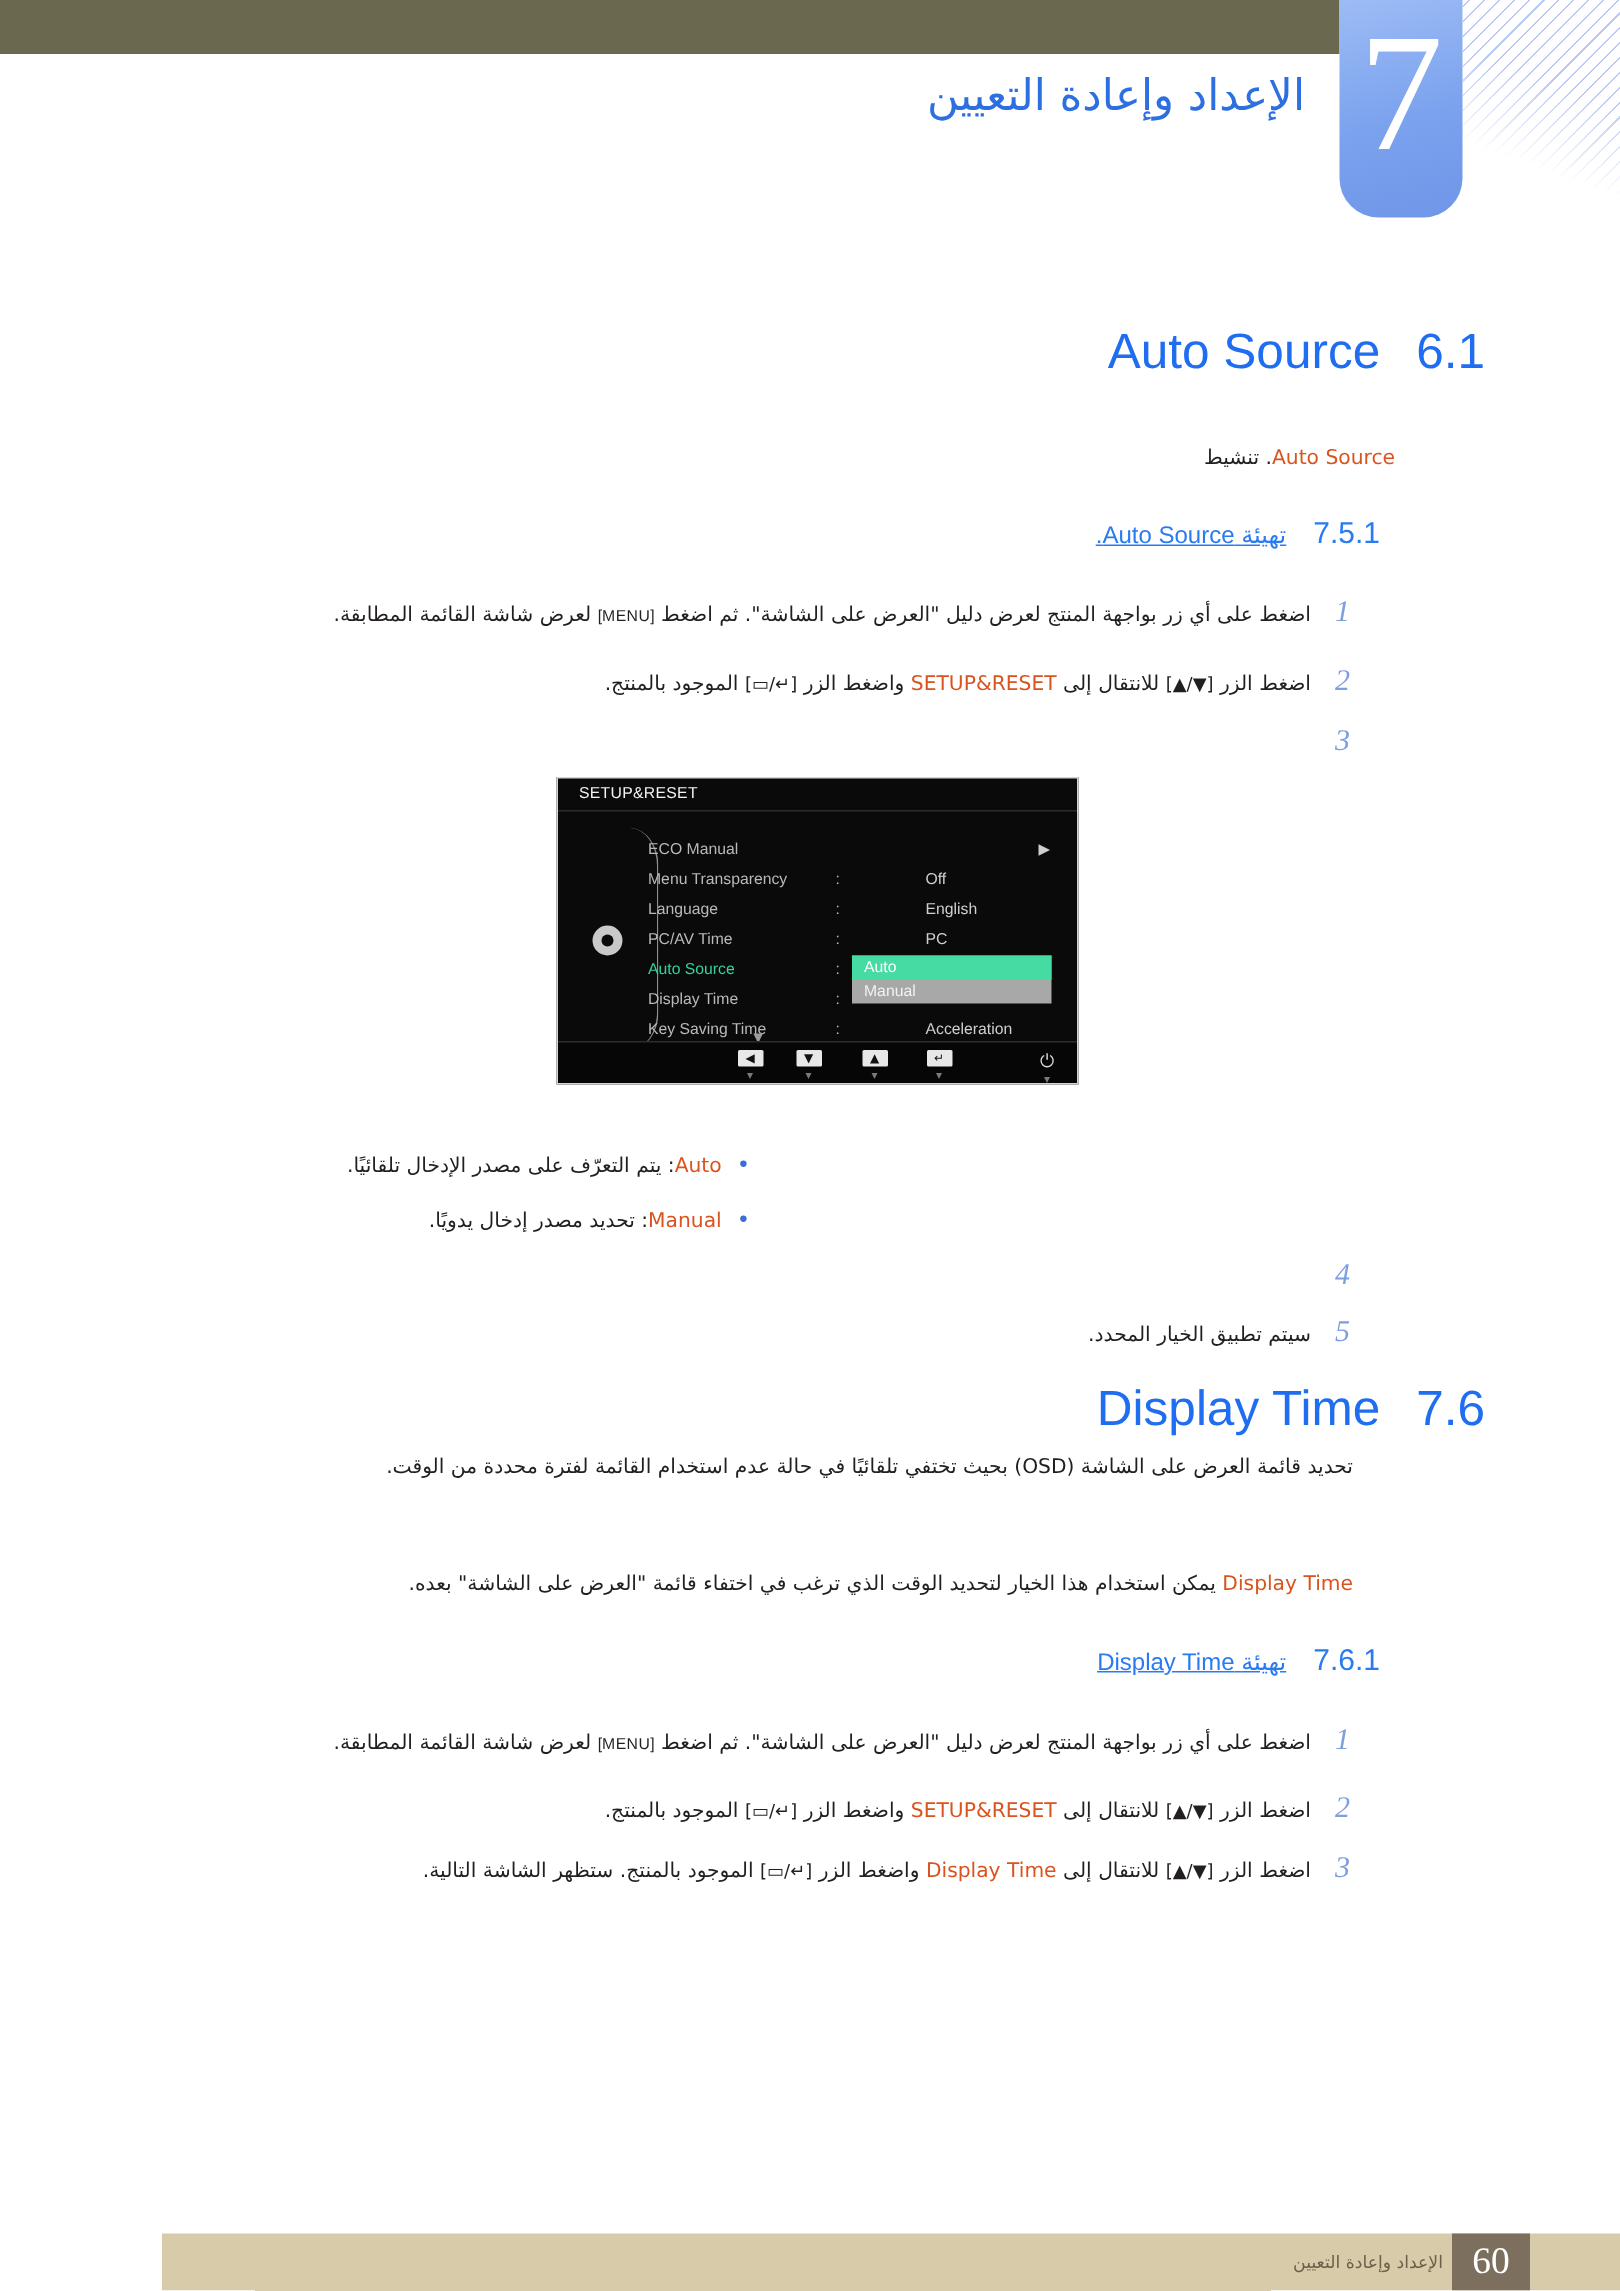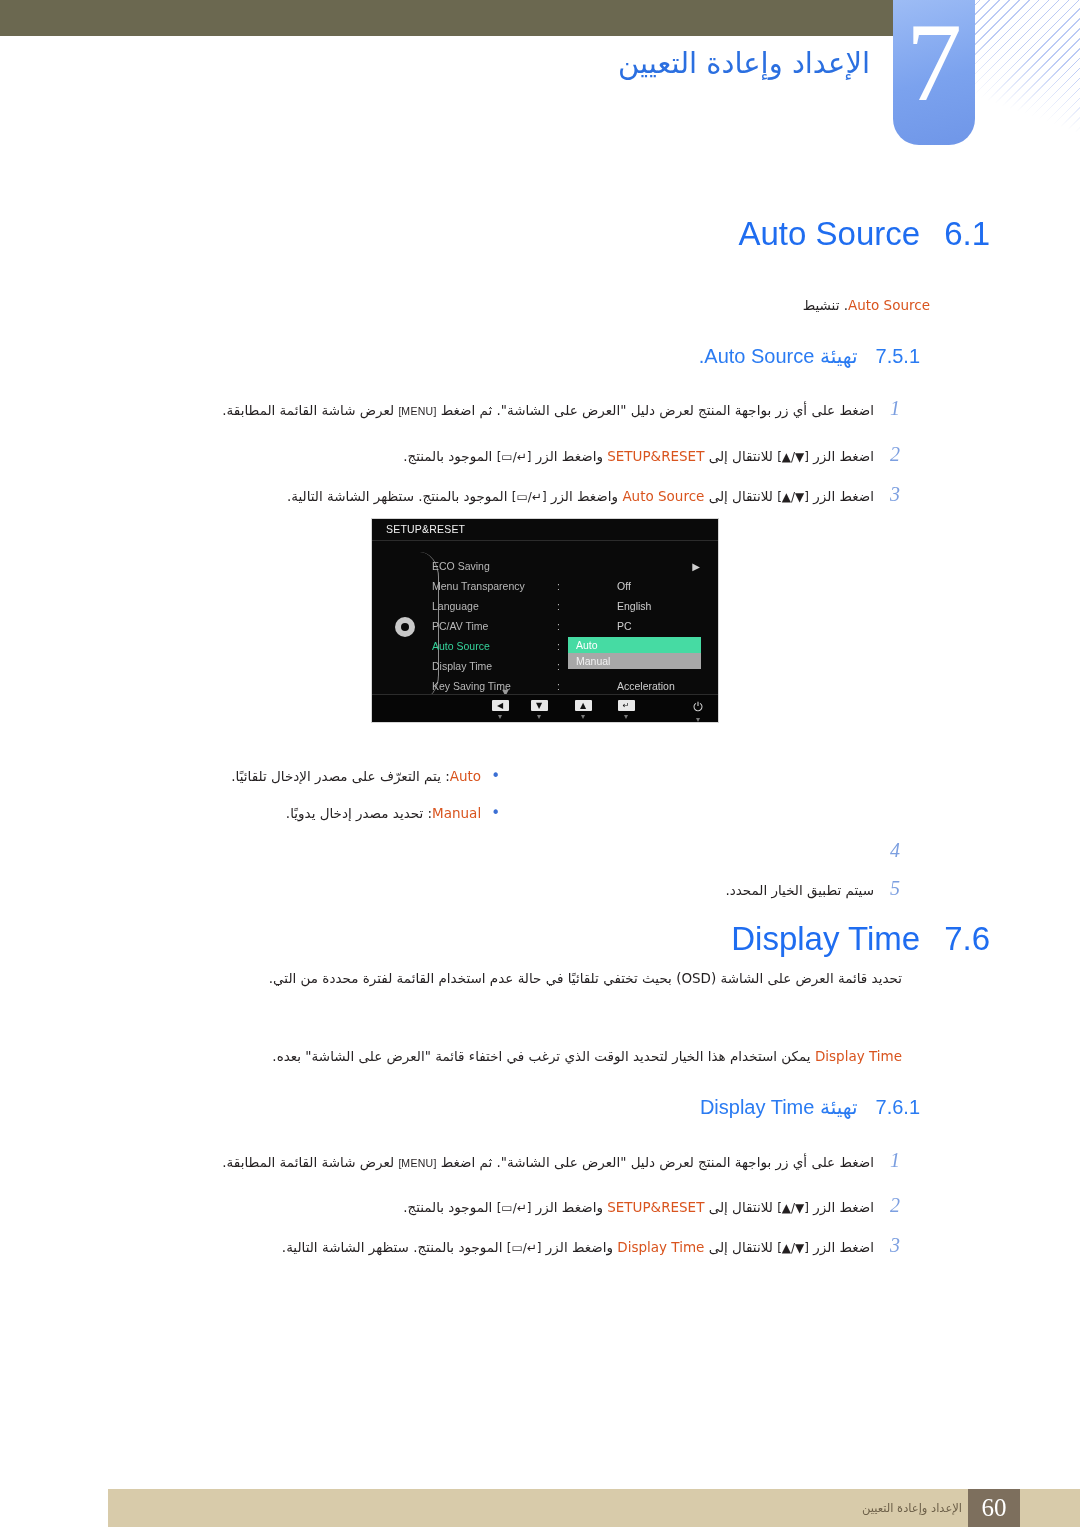--- a/index.html
+++ b/index.html
@@ -103,21 +103,21 @@
     color: #2a7bf2;
     font-size: 20px;
     line-height: 24px;
     white-space: nowrap;
     display: flex;
     align-items: baseline;
     gap: 18px;
     font-family: "Liberation Sans", sans-serif;
   }
   .h2row .num { font-size: 20px; }
-  .h2row .ttl { font-size: 20px; }
+  .h2row .ttl { font-size: 16px; text-decoration: underline; }
 
   
   .intro-line {
     position: absolute;
     direction: rtl;
     font-size: 13.5px;
     line-height: 20px;
     color: #231f20;
     font-family: "DejaVu Sans", "Liberation Sans", sans-serif;
     white-space: nowrap;
@@ -408,40 +408,31 @@
     <span>للانتقال إلى</span>
     <span class="orange">SETUP&amp;RESET</span>
     <span>واضغط الزر</span>
     <span class="glyphbox">[▭/↵]</span>
     <span>الموجود بالمنتج.</span>
   </span>
 </div>
 
 <div class="step" style="top:484px; right:178px;">
   <span class="snum">3</span>
-  <span class="stext">
-    <span>اضغط الزر</span>
-    <span class="glyphbox">[▲/▼]</span>
-    <span>للانتقال إلى</span>
-    <span class="orange">Auto Source</span>
-    <span>واضغط الزر</span>
-    <span class="glyphbox">[▭/↵]</span>
-    <span>الموجود بالمنتج. ستظهر الشاشة التالية.</span>
-  </span>
 </div>
 
 <div class="osd">
   <div class="osd-title">SETUP&amp;RESET</div>
   <div class="osd-topline"></div>
   <div class="osd-gear"></div>
   <div class="osd-brace"></div>
 
   <div class="osd-list">
     <div class="osd-item">
-      <span class="name">ECO Saving</span>
+      <span class="name">ECO Manual</span>
       <span class="osd-arrow">▶</span>
     </div>
     <div class="osd-item">
       <span class="name">Menu Transparency</span>
       <span class="colon">:</span>
       <span class="val">Off</span>
     </div>
     <div class="osd-item">
       <span class="name">Language</span>
       <span class="colon">:</span>
@@ -519,21 +510,21 @@
 <div class="step" style="top:878px; right:178px;">
   <span class="snum">5</span>
   <span class="stext">سيتم تطبيق الخيار المحدد.</span>
 </div>
 
 <div class="h1row" style="top:920px;">
   <span class="num">7.6</span>
   <span class="ttl">Display Time</span>
 </div>
 
-<div class="intro-line" style="top:968px; right:178px;">تحديد قائمة العرض على الشاشة (OSD) بحيث تختفي تلقائيًا في حالة عدم استخدام القائمة لفترة محددة من التي.</div>
+<div class="intro-line" style="top:968px; right:178px;">تحديد قائمة العرض على الشاشة (OSD) بحيث تختفي تلقائيًا في حالة عدم استخدام القائمة لفترة محددة من الوقت.</div>
 
 <div class="intro-line" style="top:1046px; right:178px;margin-left:28px;">
   <span class="kw" style="direction:ltr; unicode-bidi:embed;">Display Time</span>
   <span>يمكن استخدام هذا الخيار لتحديد الوقت الذي ترغب في اختفاء قائمة "العرض على الشاشة" بعده.</span>
 </div>
 
 <div class="h2row" style="top:1095px;">
   <span class="num">7.6.1</span>
   <span class="ttl">
     <span>تهيئة</span>

